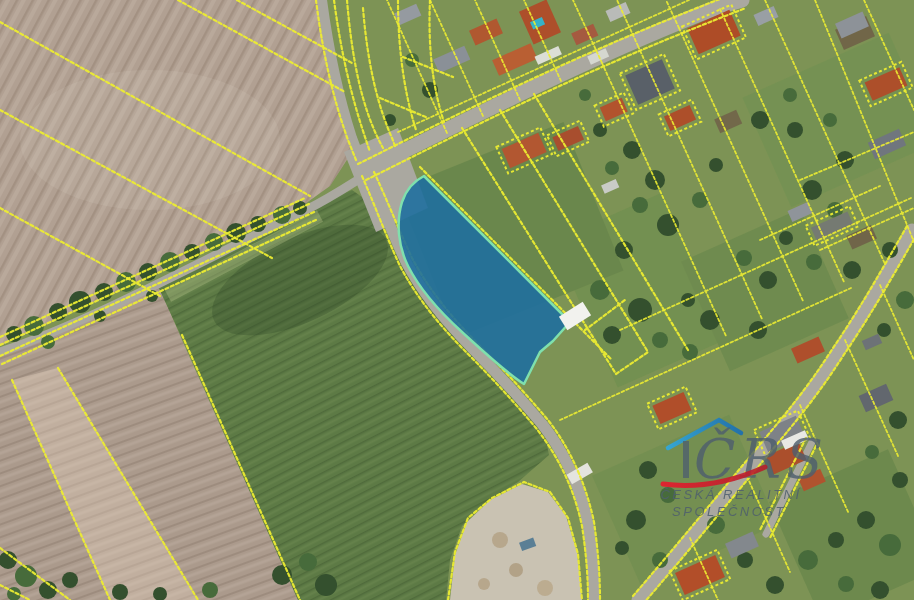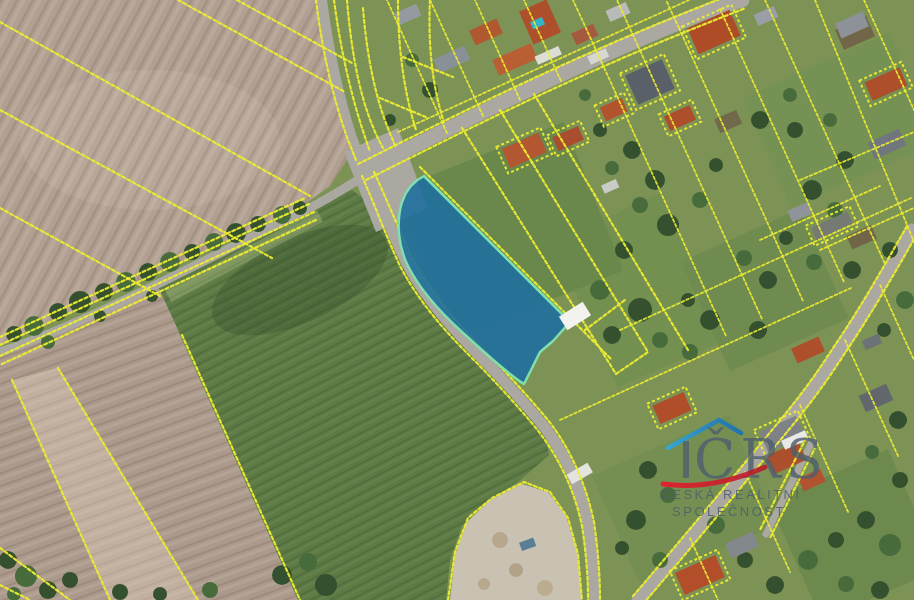--- a/index.html
+++ b/index.html
@@ -1,18 +1,18 @@
 <!DOCTYPE html>
 <html style="--cad-yellow: #ecec32; --road: #aaa8a0; --field-brown-nw: #b1a092; --field-brown-sw: #ab9a8c; --field-green: #5d7a45; --village-green: #7d9355; --gravel: #c9c2b2; --parcel-fill: #1f6f9e; --parcel-stroke: #7fe0ad; --wm-roof-l: #2fa8e0; --wm-roof-d: #1a6fb4; --wm-swoosh1: #e8192c; --wm-swoosh2: #b51f2c; --wm-text: #4f5f6e;"><head>
 <meta charset="utf-8">
 <title>Aerial cadastral map</title>
 <style>
   html,body{margin:0;padding:0;background:#222;}
   .stage{position:relative;width:914px;height:600px;overflow:hidden;background:#7d9355;
-         font-family:"Liberation Sans",sans-serif;}
+         font-family:"Liberation Sans",sans-serif;font-style:italic;}
   svg{display:block;width:914px;height:600px;}
   .cad{fill:none;stroke:var(--cad-yellow,#ecec32);stroke-width:2.2;
        stroke-dasharray:3.2 2.6;stroke-linecap:round;opacity:.95;}
   .cadthin{fill:none;stroke:var(--cad-yellow,#ecec32);stroke-width:1.8;
        stroke-dasharray:2.8 2.4;stroke-linecap:round;opacity:.9;}
   .house-outline{fill:none;stroke:var(--cad-yellow,#ecec32);stroke-width:2;
        stroke-dasharray:3 2.4;opacity:.95;}
   .road{stroke:var(--road,#aaa8a0);fill:none;stroke-linecap:round;}
   .t{fill:#34502e;} .t2{fill:#476b3b;}
   .wm-big{font-family:"DejaVu Serif","Liberation Serif",serif;

